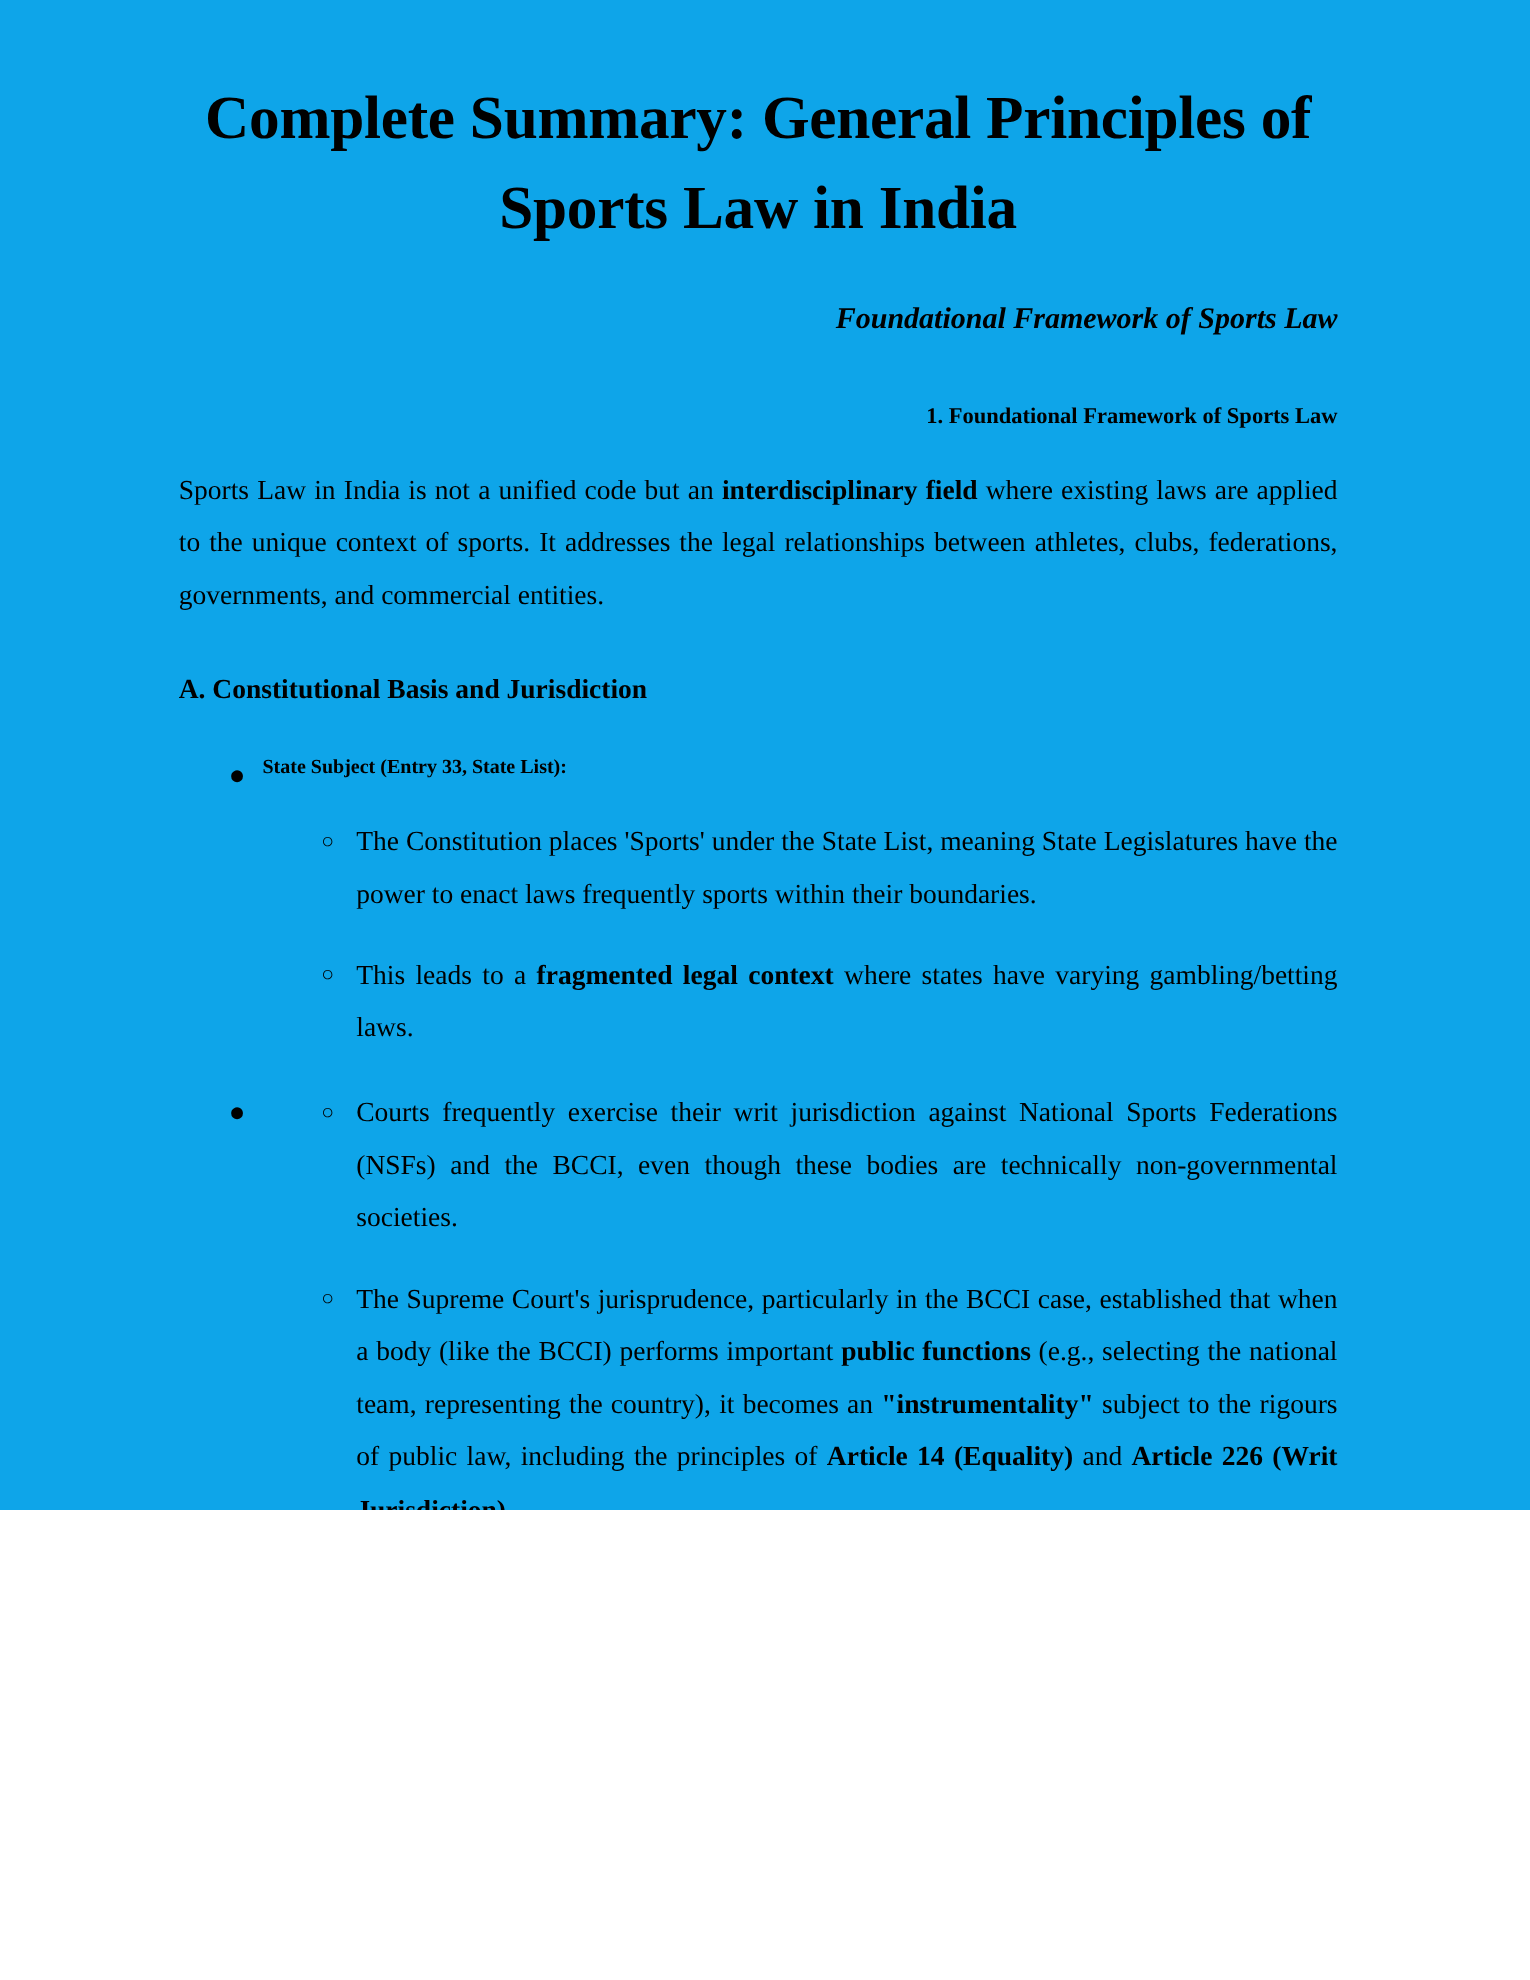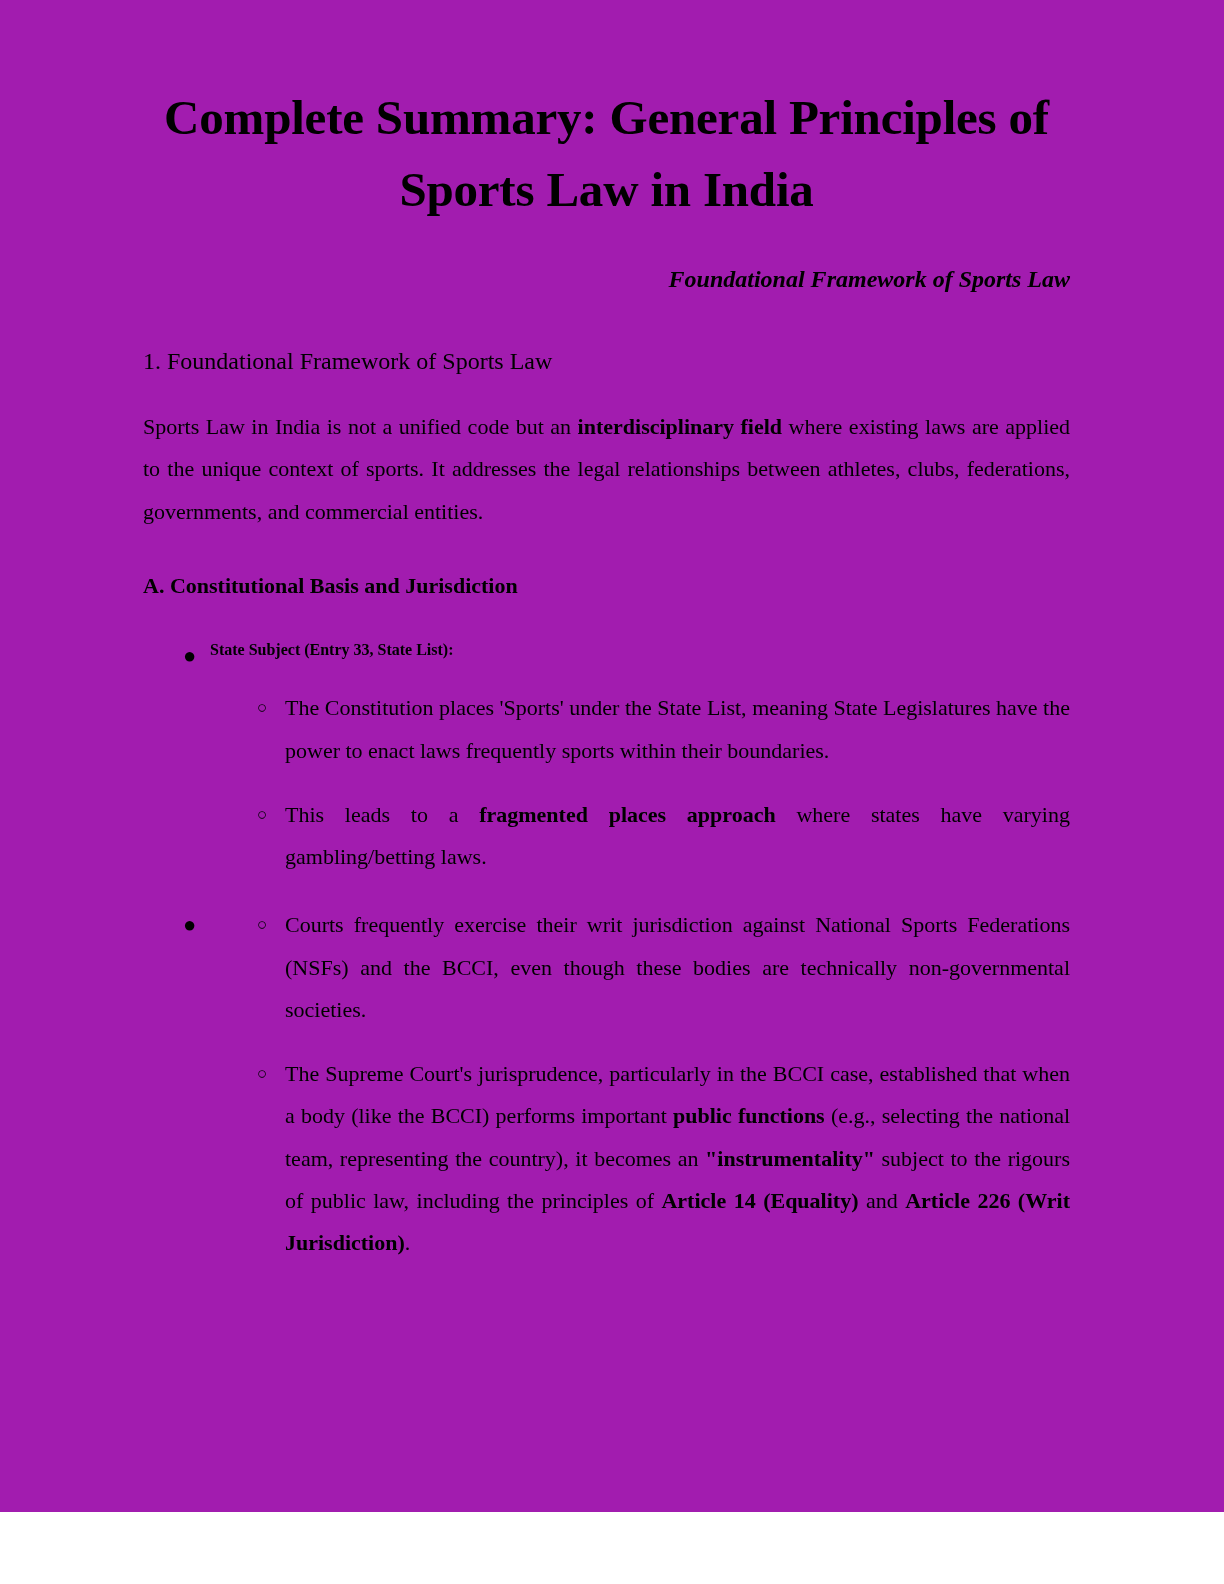--- a/index.html
+++ b/index.html
@@ -11,24 +11,24 @@
     width: 1224px;
     height: 1584px;
     font-family: "Liberation Serif", "DejaVu Serif", serif;
     color: #000000;
     -webkit-font-smoothing: antialiased;
   }
 
   .page {
     position: relative;
     width: 1224px;
-    height: 1512px;
+    height: 1208px;
     box-sizing: border-box;
-    padding: 82px 154px 0 143px;
-    background: #a21caf;
+    padding: 58px 154px 0 143px;
+    background: #0ea5e9;
     overflow: hidden;
   }
 
   
   .doc-title {
     font-size: 49px;
     font-weight: bold;
     line-height: 1.46;
     text-align: center;
     margin: 0;
@@ -40,23 +40,23 @@
     font-size: 24px;
     font-weight: bold;
     font-style: italic;
     text-align: right;
     margin: 38px 0 0 0;
     line-height: 1.4;
   }
 
   
   .section-heading {
-    font-size: 24px;
-    font-weight: normal;
-    text-align: left;
+    font-size: 18px;
+    font-weight: bold;
+    text-align: right;
     margin: 42px 0 0 0;
     line-height: 1.9;
   }
 
   .body-para {
     font-size: 22px;
     line-height: 1.92;
     text-align: justify;
     text-justify: inter-word;
     margin: 22px 0 0 0;
@@ -146,21 +146,21 @@
       <span class="bullet-l1">●</span>
       <span class="l1-text">State Subject (Entry 33, State List):</span>
 
       <ul class="list-l2">
         <li class="item-l2">
           <span class="bullet-l2">○</span>
           <span class="l2-text"><span>The Constitution places 'Sports' under the State List, meaning State Legislatures have the power to enact laws frequently sports within their boundaries.</span></span>
         </li>
         <li class="item-l2">
           <span class="bullet-l2">○</span>
-          <span class="l2-text"><span>This leads to a </span><b>fragmented places approach</b><span> where states have varying gambling/betting laws.</span></span>
+          <span class="l2-text"><span>This leads to a </span><b>fragmented legal context</b><span> where states have varying gambling/betting laws.</span></span>
         </li>
       </ul>
     </li>
 
     <li class="item-l1">
       <span class="bullet-l1">●</span>
 
       <ul class="list-l2">
         <li class="item-l2">
           <span class="bullet-l2">○</span>

